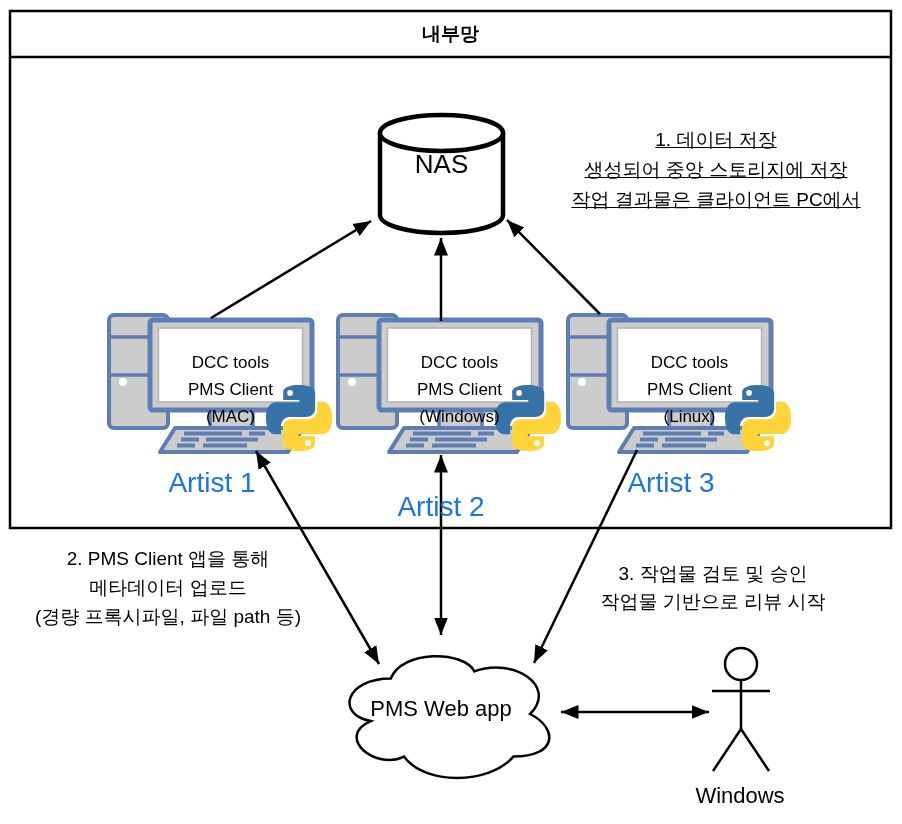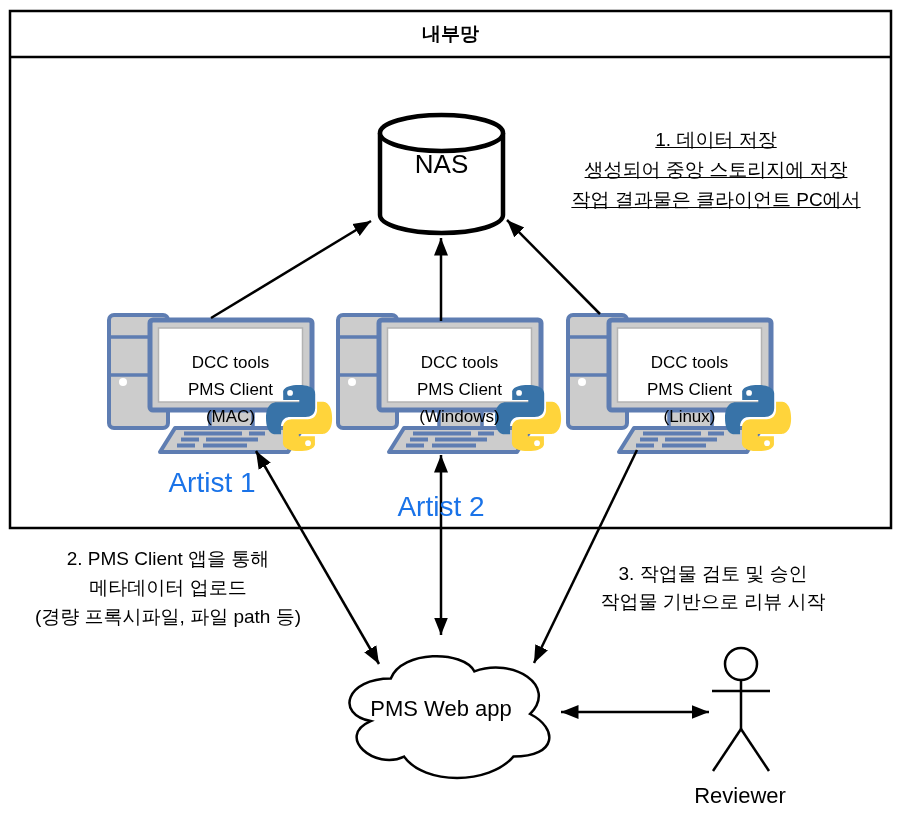--- a/index.html
+++ b/index.html
@@ -142,16 +142,17 @@
     <div>(Windows)</div>
   </div>
   <div class="txt screen-text s3">
     <div>DCC tools</div>
     <div>PMS Client</div>
     <div>(Linux)</div>
   </div>
 
   <div class="txt artist a1">Artist 1</div>
   <div class="txt artist a2">Artist 2</div>
+  <div class="txt artist a3">Artist 3</div>
 
   <div class="txt cloud-label">PMS Web app</div>
-  <div class="txt reviewer-label">Reviewer</div>
+  <div class="txt reviewer-label">Windows</div>
 </div>
 
 </body></html>

